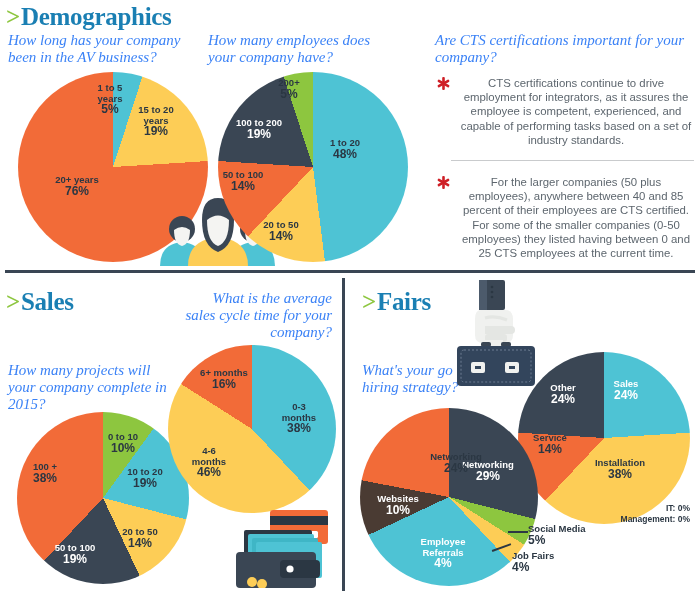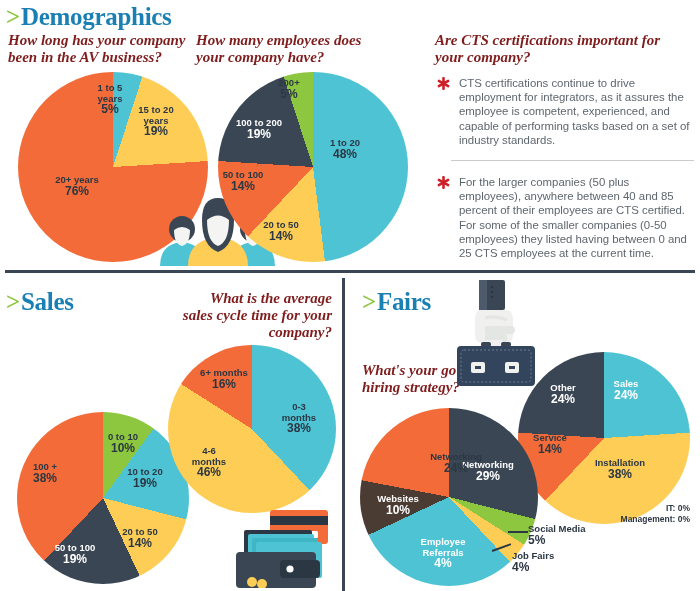--- a/index.html
+++ b/index.html
@@ -23,24 +23,24 @@
     letter-spacing:-0.3px;
     white-space:nowrap;
   }
   .sec-head .chev{color:#8dc63f;font-weight:bold;margin-right:1px;}
 
   
   .q{
     position:absolute;
     font-family:"Liberation Serif", serif;
     font-style:italic;
-    font-weight:bold;
+    font-weight:normal;
     font-size:15px;
     line-height:17px;
-    color:#7f1d1d;
+    color:#3b82f6;
   }
   .q.right{text-align:right;}
 
   
   .hrule{position:absolute;background:#3a4654;}
   .vrule{position:absolute;background:#3a4654;}
   .thinrule{position:absolute;background:#c9cbcd;height:1px;}
 
   
   .pie{position:absolute;border-radius:50%;}
@@ -51,21 +51,21 @@
     line-height:10.5px;
     text-align:center;
     color:#2b3743;
     white-space:nowrap;
   }
   .plabel .pct{font-size:12px;display:block;}
   .plabel.lt{color:#ffffff;}
   .plabel.la{text-align:left;}
 
   
-  .bullet{position:absolute;}
+  .bullet{position:absolute;text-align:center;}
   .bullet .star{
     position:absolute;left:0;top:1px;width:13px;height:13px;
   }
   .bullet p{
     margin:0 0 0 22px;
     font-size:11.4px;
     line-height:14.2px;
     color:#5d666e;
     font-family:"Liberation Sans", sans-serif;
   }
@@ -85,21 +85,21 @@
 </head>
 <body>
 
 <div class="stage">
 
   <div class="sec-head" style="left:6px;top:3px;">
     <span class="chev">&gt;</span><span>Demographics</span>
   </div>
 
   <div class="q" style="left:8px;top:32px;width:180px;">How long has your company been in the AV business?</div>
-  <div class="q" style="left:196px;top:32px;width:180px;">How many employees does your company have?</div>
+  <div class="q" style="left:208px;top:32px;width:180px;">How many employees does your company have?</div>
   <div class="q" style="left:435px;top:32px;width:250px;">Are CTS certifications important for your company?</div>
 
   <div class="pie" style="left:18px;top:72px;width:190px;height:190px;
        background:conic-gradient(#4ec3d4 0deg 18deg, #fdcd56 18deg 86.4deg, #f26b38 86.4deg 360deg);"></div>
   <div class="plabel" style="left:88px;top:83px;width:44px;">
     <span>1 to 5</span><br>
     <span>years</span>
     <span class="pct">5%</span>
   </div>
   <div class="plabel" style="left:128px;top:105px;width:56px;">
@@ -172,20 +172,21 @@
     </svg>
     <p>For the larger companies (50 plus employees), anywhere between 40 and 85 percent of their employees are CTS certified. For some of the smaller companies (0-50 employees) they listed having between 0 and 25 CTS employees at the current time.</p>
   </div>
 
   <div class="hrule" style="left:5px;top:270px;width:690px;height:3px;"></div>
 
   <div class="sec-head" style="left:6px;top:288px;">
     <span class="chev">&gt;</span><span>Sales</span>
   </div>
 
+  <div class="q" style="left:8px;top:362px;width:170px;">How many projects will your company complete in 2015?</div>
   <div class="q right" style="left:180px;top:290px;width:152px;">What is the average sales cycle time for your company?</div>
 
   <div class="pie" style="left:17px;top:412px;width:172px;height:172px;
        background:conic-gradient(#8dc63f 0deg 36deg, #4ec3d4 36deg 104.4deg, #fdcd56 104.4deg 154.8deg, #3a4654 154.8deg 223.2deg, #f26b38 223.2deg 360deg);"></div>
   <div class="plabel" style="left:97px;top:432px;width:52px;">
     <span>0 to 10</span>
     <span class="pct">10%</span>
   </div>
   <div class="plabel" style="left:117px;top:467px;width:56px;">
     <span>10 to 20</span>

